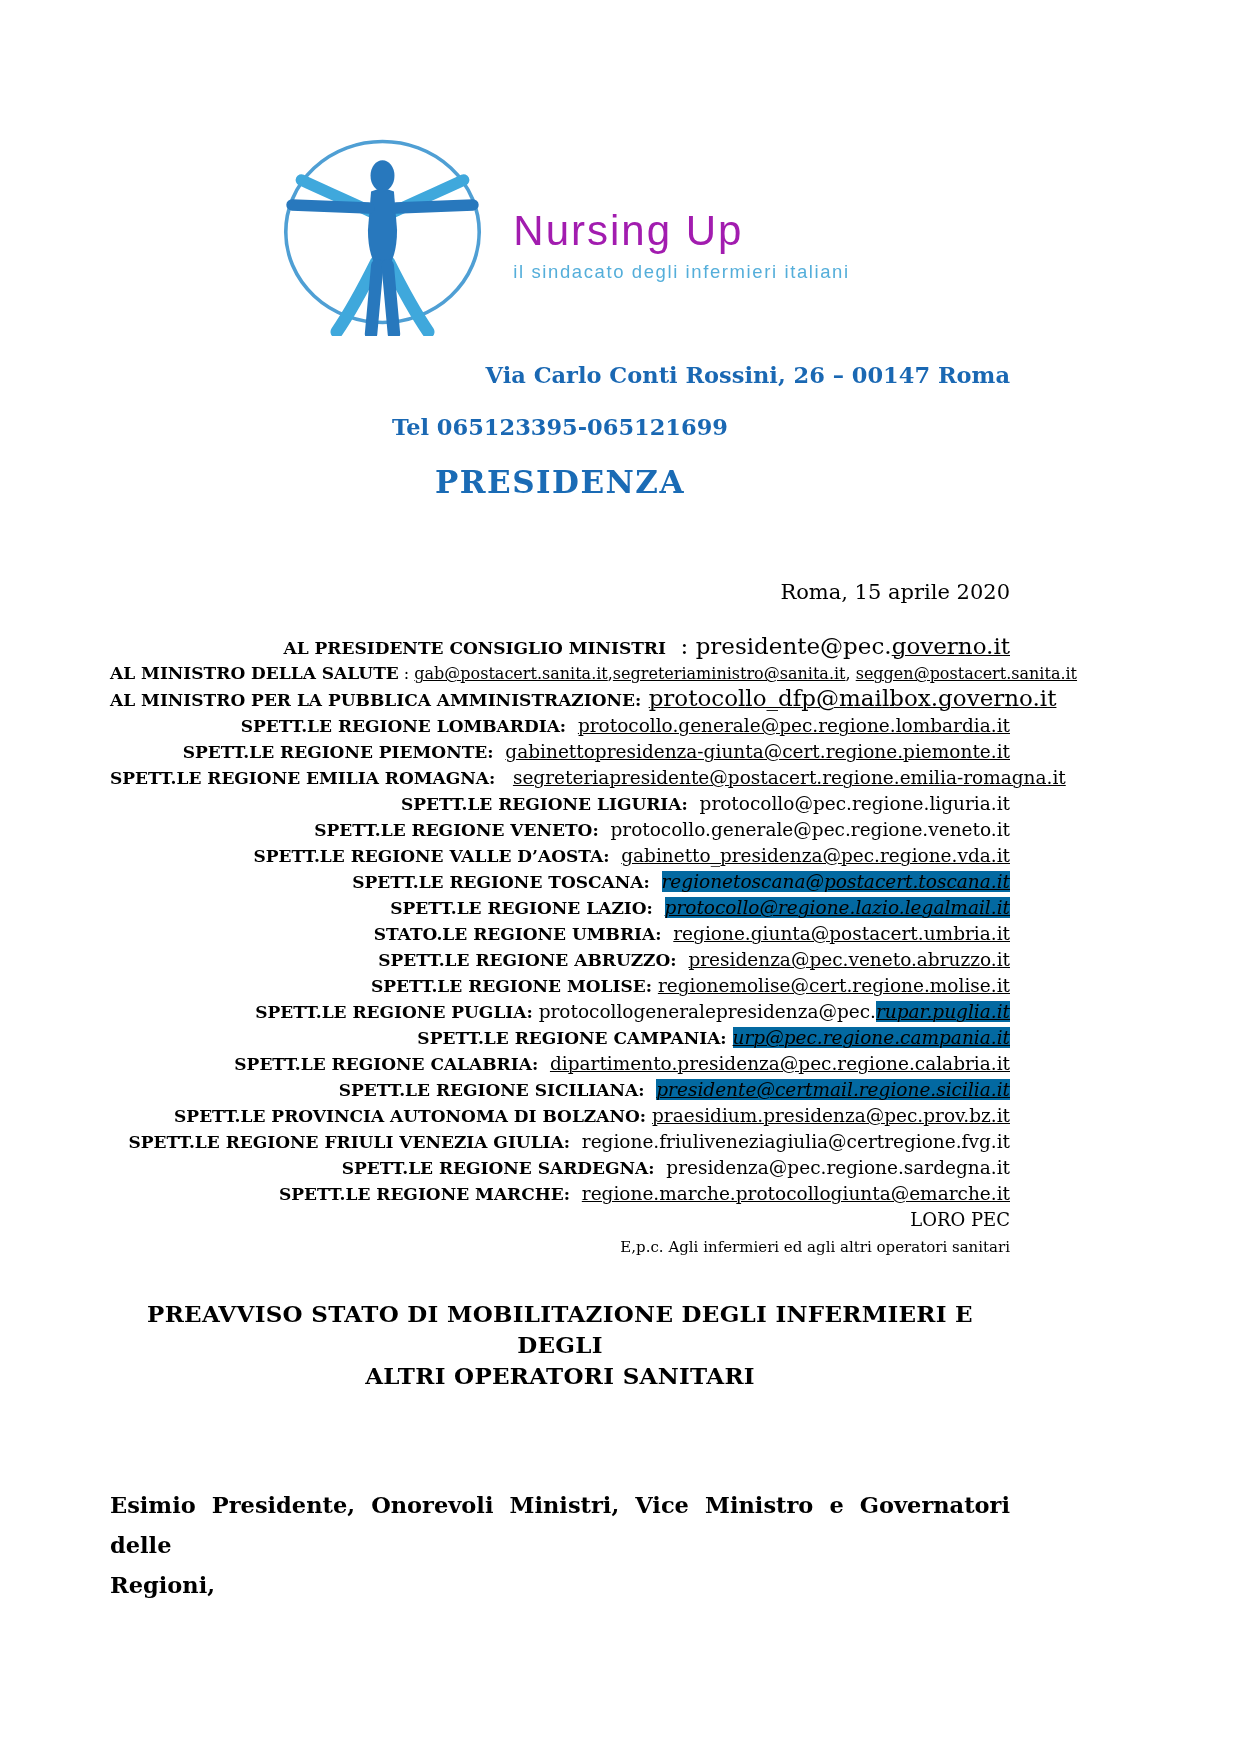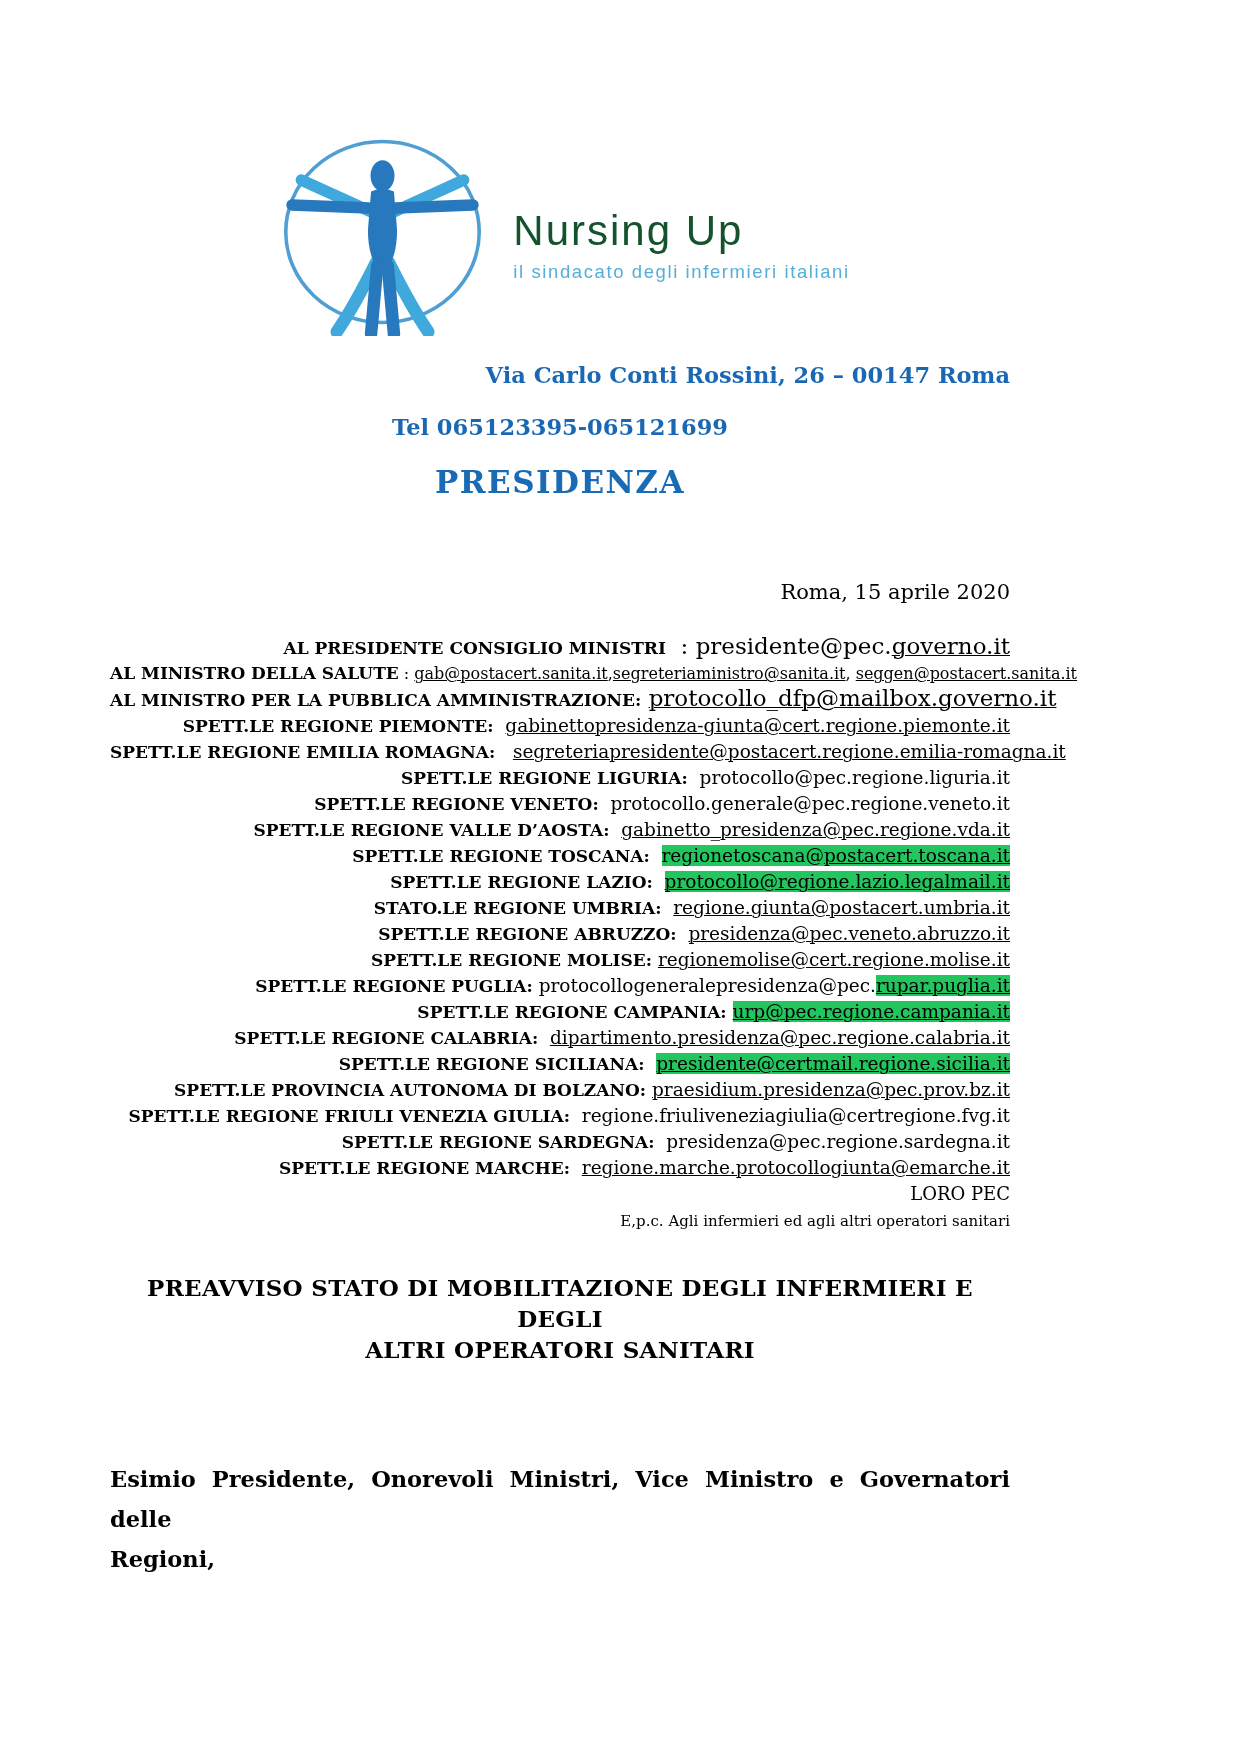--- a/index.html
+++ b/index.html
@@ -9,21 +9,21 @@
     font-family:"DejaVu Serif", serif; color:#000;
   }
   .page { position:absolute; left:110px; top:0; width:900px; }
 
   
   .logo-row { margin-top:128px; height:208px; display:flex; justify-content:center; align-items:center; gap:18px; }
   .logo-mark { width:225px; height:208px; flex:0 0 auto; }
   .logo-text { padding-top:26px; }
   .brand {
     font-family:"Liberation Sans", sans-serif; font-weight:400;
-    font-size:42px; letter-spacing:2px; color:#14532d;
+    font-size:42px; letter-spacing:2px; color:#a21caf;
   }
   .tagline {
     font-family:"Liberation Sans", sans-serif; font-size:18.5px;
     letter-spacing:1.6px; color:#54aeda; margin-top:6px;
   }
 
   
   .address   { margin-top:26px; text-align:right; color:#1a68b3; font-weight:bold; font-size:22.5px; }
   .tel       { margin-top:26px; text-align:center; color:#1a68b3; font-weight:bold; font-size:22.5px; }
   .presidenza{ margin-top:24px; text-align:center; color:#1a6bb5; font-weight:bold; font-size:31px; letter-spacing:1.5px; }
@@ -32,21 +32,21 @@
 
   
   .recipients { margin-top:30px; text-align:right; }
   .r-line  { line-height:25px; white-space:nowrap; }
   .r-label { font-weight:bold; font-size:17px; }
   .r-sep   { white-space:pre; }
   .r-email, .r-sep { font-size:18.5px; }
   .lg .r-email, .lg .r-sep { font-size:23px; }
   .sm .r-email, .sm .r-sep { font-size:16px; }
   .u  { text-decoration:underline; text-decoration-thickness:1px; }
-  .hl { background:#22c55e; }
+  .hl { background:#0369a1;font-style:italic; }
 
   .loropec { text-align:right; font-size:18px; line-height:25px; }
   .ccline  { text-align:right; font-size:15px; margin-top:6px; }
 
   .subject { margin-top:42px; text-align:center; font-weight:bold; font-size:23px; line-height:31px; letter-spacing:0.3px; }
 
   .salutation { margin-top:94px; font-weight:bold; font-size:22.5px; line-height:40px; }
   .salutation .jline { text-align:justify; text-align-last:justify; }
 </style>
 </head>
@@ -79,20 +79,21 @@
   <div class="address">Via Carlo Conti Rossini, 26 – 00147 Roma</div>
   <div class="tel">Tel 065123395-065121699</div>
   <div class="presidenza">PRESIDENZA</div>
 
   <div class="dateline">Roma, 15 aprile 2020</div>
 
   <div class="recipients">
       <div class="r-line lg"><span class="r-label">AL PRESIDENTE CONSIGLIO MINISTRI</span><span class="r-sep">  : </span><span class="r-email">presidente@pec.</span><span class="r-email u">governo.it</span></div>
       <div class="r-line sm"><span class="r-label">AL MINISTRO DELLA SALUTE</span><span class="r-sep"> : </span><span class="r-email u">gab@postacert.sanita.it</span><span class="r-email">,</span><span class="r-email u">segreteriaministro@sanita.it</span><span class="r-email">, </span><span class="r-email u">seggen@postacert.sanita.it</span></div>
       <div class="r-line lg"><span class="r-label">AL MINISTRO PER LA PUBBLICA AMMINISTRAZIONE:</span><span class="r-sep"> </span><span class="r-email u">protocollo_dfp@mailbox.governo.it</span></div>
+      <div class="r-line"><span class="r-label">SPETT.LE REGIONE LOMBARDIA:</span><span class="r-sep">  </span><span class="r-email u">protocollo.generale@pec.regione.lombardia.it</span></div>
       <div class="r-line"><span class="r-label">SPETT.LE REGIONE PIEMONTE:</span><span class="r-sep">  </span><span class="r-email u">gabinettopresidenza-giunta@cert.regione.piemonte.it</span></div>
       <div class="r-line"><span class="r-label">SPETT.LE REGIONE EMILIA ROMAGNA:</span><span class="r-sep">   </span><span class="r-email u">segreteriapresidente@postacert.regione.emilia-romagna.it</span></div>
       <div class="r-line"><span class="r-label">SPETT.LE REGIONE LIGURIA:</span><span class="r-sep">  </span><span class="r-email">protocollo@pec.regione.liguria.it</span></div>
       <div class="r-line"><span class="r-label">SPETT.LE REGIONE VENETO:</span><span class="r-sep">  </span><span class="r-email">protocollo.generale@pec.regione.veneto.it</span></div>
       <div class="r-line"><span class="r-label">SPETT.LE REGIONE VALLE D’AOSTA:</span><span class="r-sep">  </span><span class="r-email u">gabinetto_presidenza@pec.regione.vda.it</span></div>
       <div class="r-line"><span class="r-label">SPETT.LE REGIONE TOSCANA:</span><span class="r-sep">  </span><span class="r-email hl">regionetoscana@</span><span class="r-email u hl">postacert.toscana.it</span></div>
       <div class="r-line"><span class="r-label">SPETT.LE REGIONE LAZIO:</span><span class="r-sep">  </span><span class="r-email u hl">protocollo@regione.lazio.legalmail.it</span></div>
       <div class="r-line"><span class="r-label">STATO.LE REGIONE UMBRIA:</span><span class="r-sep">  </span><span class="r-email u">regione.giunta@postacert.umbria.it</span></div>
       <div class="r-line"><span class="r-label">SPETT.LE REGIONE ABRUZZO:</span><span class="r-sep">  </span><span class="r-email u">presidenza@pec.veneto.abruzzo.it</span></div>
       <div class="r-line"><span class="r-label">SPETT.LE REGIONE MOLISE:</span><span class="r-sep"> </span><span class="r-email u">regionemolise@cert.regione.molise.it</span></div>

